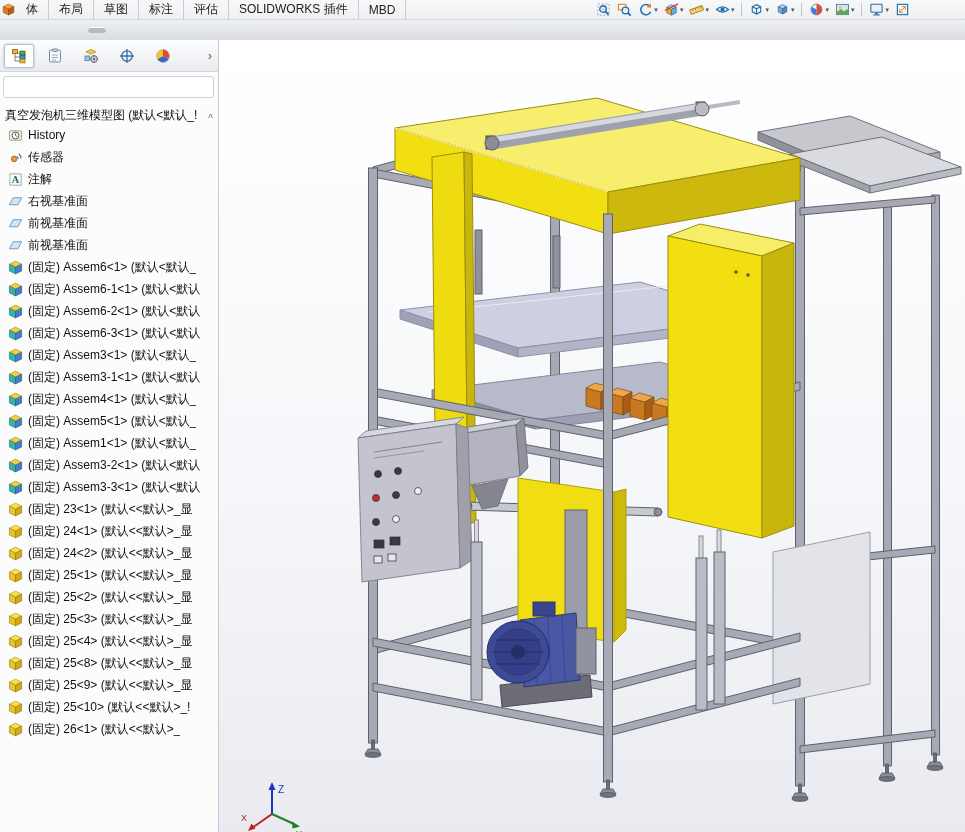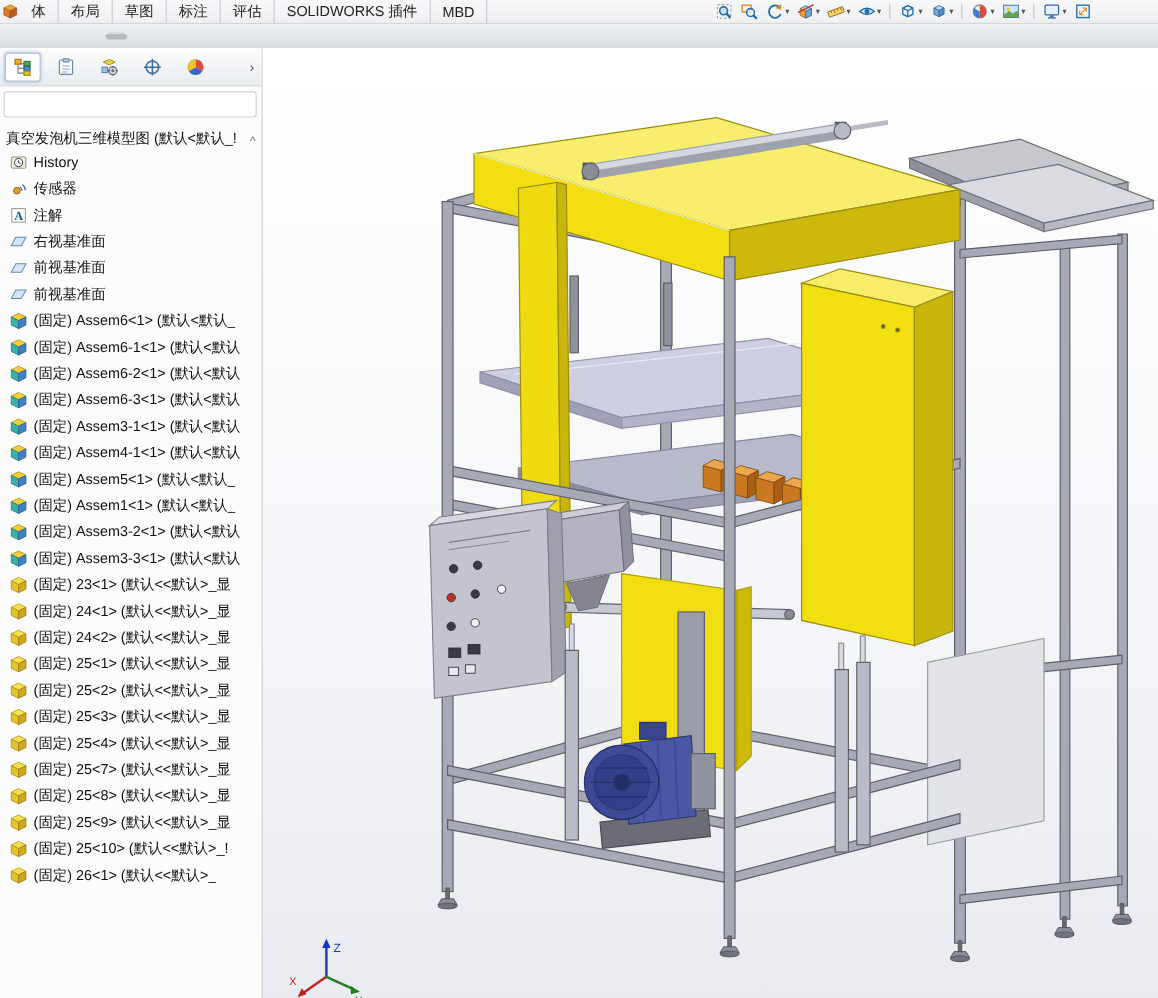--- a/index.html
+++ b/index.html
@@ -335,31 +335,41 @@
           <span class="tree-label">(固定) Assem6-3&lt;1&gt; (默认&lt;默认</span>
         </div>
         <div class="tree-row">
           <span class="tree-icon">
             <svg viewBox="0 0 16 16" width="15" height="15" aria-hidden="true">
               <path d="M8 1.2 L14.5 4.4 L8 7.6 L1.5 4.4 Z" fill="#f3cf3a" stroke="#a88c1a" stroke-width="0.7"></path>
               <path d="M1.5 4.4 L8 7.6 V14.8 L1.5 11.6 Z" fill="#38b2a8" stroke="#1d7d78" stroke-width="0.7"></path>
               <path d="M8 7.6 L14.5 4.4 V11.6 L8 14.8 Z" fill="#4180c4" stroke="#2a5a92" stroke-width="0.7"></path>
             </svg>
           </span>
+          <span class="tree-label">(固定) Assem3&lt;1&gt; (默认&lt;默认_</span>
+        </div>
+        <div class="tree-row">
+          <span class="tree-icon">
+            <svg viewBox="0 0 16 16" width="15" height="15" aria-hidden="true">
+              <path d="M8 1.2 L14.5 4.4 L8 7.6 L1.5 4.4 Z" fill="#f3cf3a" stroke="#a88c1a" stroke-width="0.7"></path>
+              <path d="M1.5 4.4 L8 7.6 V14.8 L1.5 11.6 Z" fill="#38b2a8" stroke="#1d7d78" stroke-width="0.7"></path>
+              <path d="M8 7.6 L14.5 4.4 V11.6 L8 14.8 Z" fill="#4180c4" stroke="#2a5a92" stroke-width="0.7"></path>
+            </svg>
+          </span>
           <span class="tree-label">(固定) Assem3-1&lt;1&gt; (默认&lt;默认</span>
         </div>
         <div class="tree-row">
           <span class="tree-icon">
             <svg viewBox="0 0 16 16" width="15" height="15" aria-hidden="true">
               <path d="M8 1.2 L14.5 4.4 L8 7.6 L1.5 4.4 Z" fill="#f3cf3a" stroke="#a88c1a" stroke-width="0.7"></path>
               <path d="M1.5 4.4 L8 7.6 V14.8 L1.5 11.6 Z" fill="#38b2a8" stroke="#1d7d78" stroke-width="0.7"></path>
               <path d="M8 7.6 L14.5 4.4 V11.6 L8 14.8 Z" fill="#4180c4" stroke="#2a5a92" stroke-width="0.7"></path>
             </svg>
           </span>
-          <span class="tree-label">(固定) Assem4-1&lt;1&gt; (默认&lt;默认</span>
+          <span class="tree-label">(固定) Assem4&lt;1&gt; (默认&lt;默认_</span>
         </div>
         <div class="tree-row">
           <span class="tree-icon">
             <svg viewBox="0 0 16 16" width="15" height="15" aria-hidden="true">
               <path d="M8 1.2 L14.5 4.4 L8 7.6 L1.5 4.4 Z" fill="#f3cf3a" stroke="#a88c1a" stroke-width="0.7"></path>
               <path d="M1.5 4.4 L8 7.6 V14.8 L1.5 11.6 Z" fill="#38b2a8" stroke="#1d7d78" stroke-width="0.7"></path>
               <path d="M8 7.6 L14.5 4.4 V11.6 L8 14.8 Z" fill="#4180c4" stroke="#2a5a92" stroke-width="0.7"></path>
             </svg>
           </span>
           <span class="tree-label">(固定) Assem5&lt;1&gt; (默认&lt;默认_</span>
@@ -456,30 +466,20 @@
         </div>
         <div class="tree-row">
           <span class="tree-icon">
             <svg viewBox="0 0 16 16" width="15" height="15" aria-hidden="true">
               <path d="M8 1.2 L14.5 4.4 L8 7.6 L1.5 4.4 Z" fill="#f8e14e" stroke="#b09418" stroke-width="0.7"></path>
               <path d="M1.5 4.4 L8 7.6 V14.8 L1.5 11.6 Z" fill="#e7c428" stroke="#a8871a" stroke-width="0.7"></path>
               <path d="M8 7.6 L14.5 4.4 V11.6 L8 14.8 Z" fill="#cfa81c" stroke="#9a7a12" stroke-width="0.7"></path>
             </svg>
           </span>
           <span class="tree-label">(固定) 25&lt;4&gt; (默认&lt;&lt;默认&gt;_显</span>
-        </div>
-        <div class="tree-row">
-          <span class="tree-icon">
-            <svg viewBox="0 0 16 16" width="15" height="15" aria-hidden="true">
-              <path d="M8 1.2 L14.5 4.4 L8 7.6 L1.5 4.4 Z" fill="#f8e14e" stroke="#b09418" stroke-width="0.7"></path>
-              <path d="M1.5 4.4 L8 7.6 V14.8 L1.5 11.6 Z" fill="#e7c428" stroke="#a8871a" stroke-width="0.7"></path>
-              <path d="M8 7.6 L14.5 4.4 V11.6 L8 14.8 Z" fill="#cfa81c" stroke="#9a7a12" stroke-width="0.7"></path>
-            </svg>
-          </span>
-          <span class="tree-label">(固定) 25&lt;7&gt; (默认&lt;&lt;默认&gt;_显</span>
         </div>
         <div class="tree-row">
           <span class="tree-icon">
             <svg viewBox="0 0 16 16" width="15" height="15" aria-hidden="true">
               <path d="M8 1.2 L14.5 4.4 L8 7.6 L1.5 4.4 Z" fill="#f8e14e" stroke="#b09418" stroke-width="0.7"></path>
               <path d="M1.5 4.4 L8 7.6 V14.8 L1.5 11.6 Z" fill="#e7c428" stroke="#a8871a" stroke-width="0.7"></path>
               <path d="M8 7.6 L14.5 4.4 V11.6 L8 14.8 Z" fill="#cfa81c" stroke="#9a7a12" stroke-width="0.7"></path>
             </svg>
           </span>
           <span class="tree-label">(固定) 25&lt;8&gt; (默认&lt;&lt;默认&gt;_显</span>

